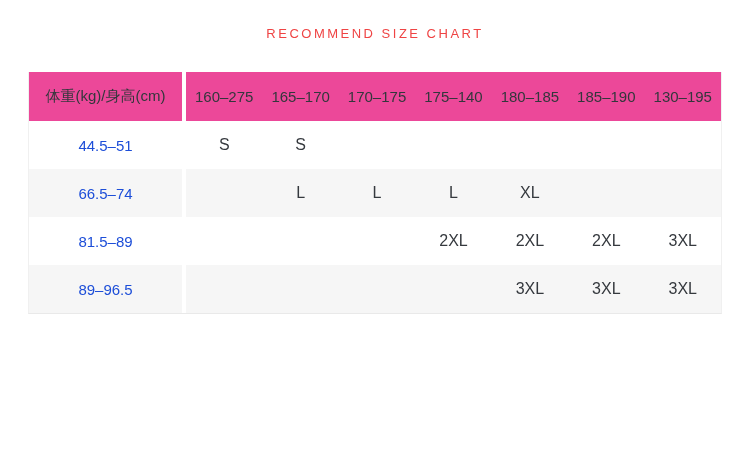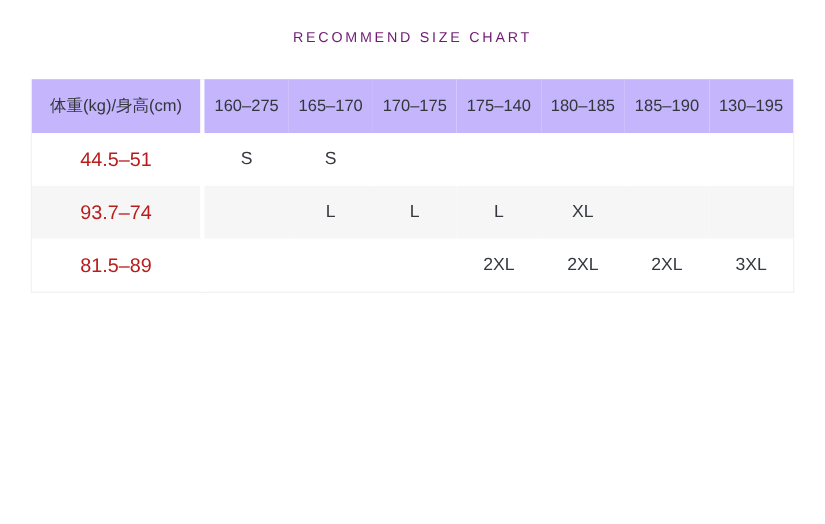--- a/index.html
+++ b/index.html
@@ -9,21 +9,21 @@
     font-family: "Liberation Sans", sans-serif;
     position: relative;
     overflow: hidden;
   }
   .title {
     position: absolute;
     top: 26px; left: 0; right: 0;
     text-align: center;
     font-size: 13px;
     letter-spacing: 2.5px;
-    color: #701a75;
+    color: #ef4444;
     font-weight: 400;
   }
   table.size-chart {
     position: absolute;
     left: 28px; top: 72px;
     width: 694px;
     border-collapse: separate;
     border-spacing: 0;
     table-layout: fixed;
     border-left: 1px solid #f0f0f0;
@@ -32,29 +32,29 @@
   }
   table.size-chart col.c-first { width: 157px; }
   table.size-chart th, table.size-chart td {
     text-align: center;
     vertical-align: middle;
     font-weight: 400;
     white-space: nowrap;
     overflow: hidden;
   }
   thead th {
-    background: #c4b5fd;
+    background: #ec4899;
     height: 49px;
     font-size: 15px;
     color: #33373c;
   }
   tbody td {
     height: 48px;
-    font-size: 18px;
-    color: #b91c1c;
+    font-size: 15px;
+    color: #1d4ed8;
   }
   tbody td.size-cell { font-size: 16px; color: #35393e; }
   
   tbody tr:nth-child(even) td { background: #f6f6f6; }
   tbody tr:nth-child(odd) td { background: #ffffff; }
   
   th.first-col, td.first-col { border-right: 4px solid #ffffff; }
 </style>
 </head>
 <body>
@@ -89,33 +89,43 @@
       <td class="first-col">44.5–51</td>
       <td class="size-cell">S</td>
       <td class="size-cell">S</td>
       <td class="size-cell"></td>
       <td class="size-cell"></td>
       <td class="size-cell"></td>
       <td class="size-cell"></td>
       <td class="size-cell"></td>
     </tr>
     <tr>
-      <td class="first-col">93.7–74</td>
+      <td class="first-col">66.5–74</td>
       <td class="size-cell"></td>
       <td class="size-cell">L</td>
       <td class="size-cell">L</td>
       <td class="size-cell">L</td>
       <td class="size-cell">XL</td>
       <td class="size-cell"></td>
       <td class="size-cell"></td>
     </tr>
     <tr>
       <td class="first-col">81.5–89</td>
       <td class="size-cell"></td>
       <td class="size-cell"></td>
       <td class="size-cell"></td>
       <td class="size-cell">2XL</td>
       <td class="size-cell">2XL</td>
       <td class="size-cell">2XL</td>
       <td class="size-cell">3XL</td>
     </tr>
+    <tr>
+      <td class="first-col">89–96.5</td>
+      <td class="size-cell"></td>
+      <td class="size-cell"></td>
+      <td class="size-cell"></td>
+      <td class="size-cell"></td>
+      <td class="size-cell">3XL</td>
+      <td class="size-cell">3XL</td>
+      <td class="size-cell">3XL</td>
+    </tr>
   </tbody>
 </table>
 
 </body></html>

